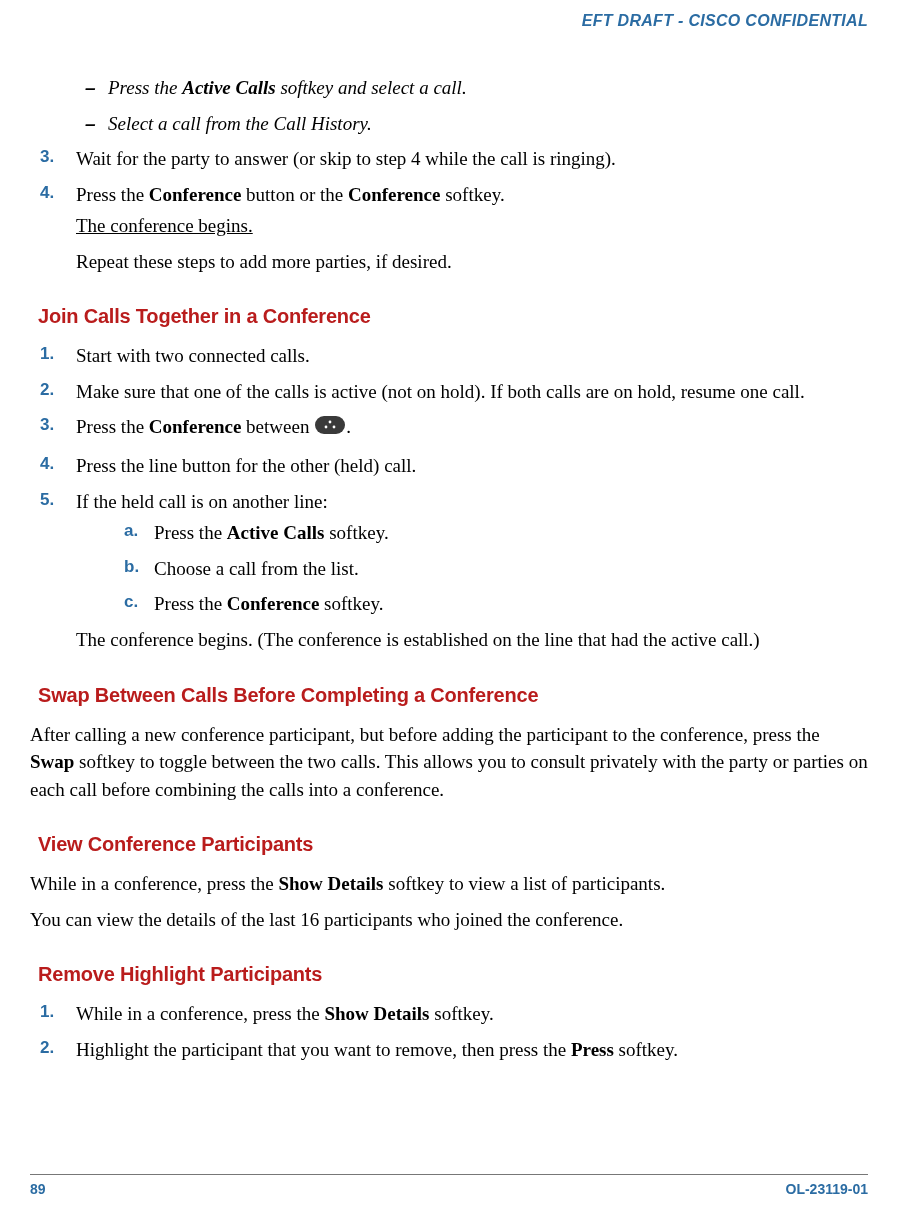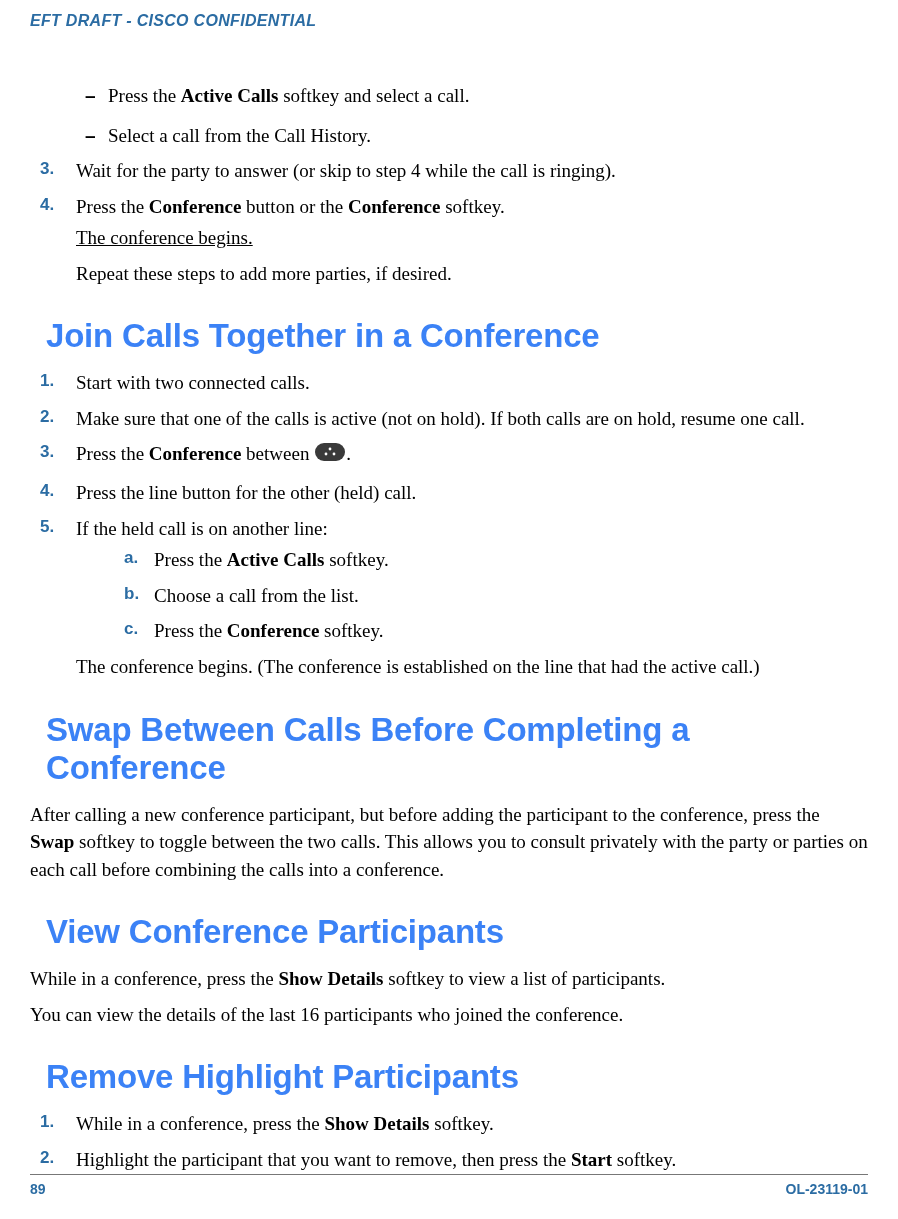--- a/index.html
+++ b/index.html
@@ -12,21 +12,21 @@
     color: #000;
   }
   .page {
     width: 898px;
     height: 1219px;
     position: relative;
     box-sizing: border-box;
     padding: 0 30px;
   }
   .header {
-    text-align: left;
+    text-align: right;
     color: #2b6ca3;
     font-style: italic;
     font-weight: bold;
     font-family: Arial, Helvetica, sans-serif;
     font-size: 16px;
     padding-top: 12px;
     padding-bottom: 40px;
     letter-spacing: 0.3px;
   }
   .content {
@@ -58,23 +58,24 @@
   }
   
   ul.dash {
     list-style: none;
     margin: 0 0 8px 0;
     padding: 0;
   }
   ul.dash > li {
     position: relative;
     padding-left: 78px;
-    margin: 12px 0 8px 0;
-    font-size: 19px;
-    line-height: 1.45;
+    margin: 4px 0 8px 0;
+    font-size: 19px;
+    line-height: 1.45;
+    font-style: italic;
   }
   ul.dash > li::before {
     content: "–";
     position: absolute;
     left: 55px;
     top: 0;
     font-weight: bold;
     font-family: Arial, sans-serif;
   }
   
@@ -102,23 +103,23 @@
   }
   .extra-para {
     padding-left: 46px;
     font-size: 19px;
     line-height: 1.45;
     margin: 4px 0 8px 0;
   }
   h2.section {
     font-family: Arial, Helvetica, sans-serif;
     font-weight: bold;
-    color: #3b82f6;
-    font-size: 33px;
-    margin: 30px 0 14px 16px;
+    color: #b91c1c;
+    font-size: 20px;
+    margin: 30px 0 14px 8px;
     letter-spacing: -0.2px;
   }
   p.body {
     font-size: 19px;
     line-height: 1.45;
     margin: 0 0 8px 0;
   }
   .bold { font-weight: bold; }
   .conf-icon {
     display: inline-block;
@@ -227,21 +228,21 @@
     <p class="body">You can view the details of the last 16 participants who joined the conference.</p>
 
     <h2 class="section">Remove Highlight Participants</h2>
     <ol class="num">
       <li>
         <span class="marker">1.</span>
         <span>While in a conference, press the </span><span class="bold">Show Details</span><span> softkey.</span>
       </li>
       <li>
         <span class="marker">2.</span>
-        <span>Highlight the participant that you want to remove, then press the </span><span class="bold">Start</span><span> softkey.</span>
+        <span>Highlight the participant that you want to remove, then press the </span><span class="bold">Press</span><span> softkey.</span>
       </li>
     </ol>
 
   </div>
 
   <div class="footer">
     <span>89</span>
     <span>OL-23119-01</span>
   </div>
 

